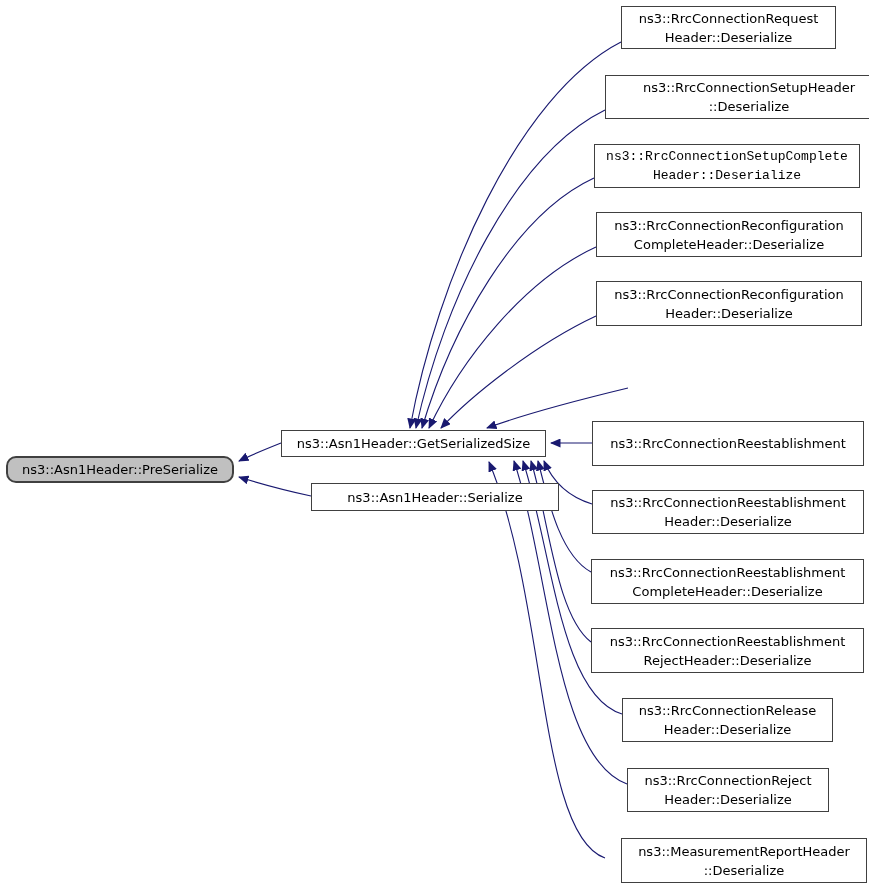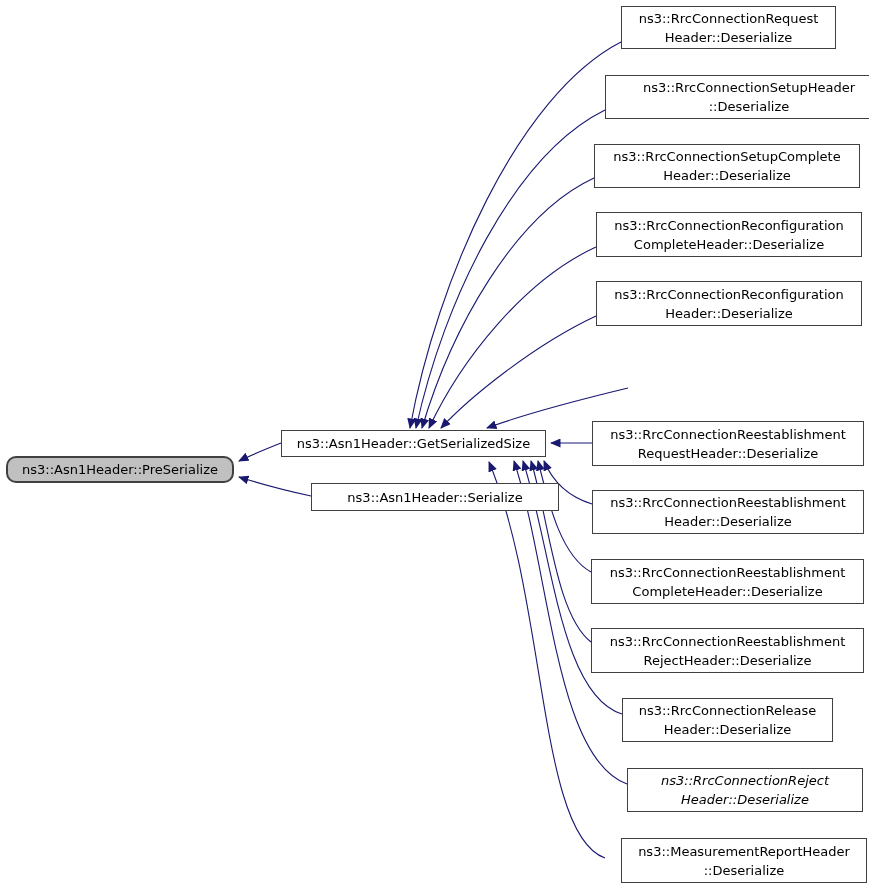--- a/index.html
+++ b/index.html
@@ -24,30 +24,30 @@
     text-align:center;line-height:19px;white-space:nowrap;cursor:pointer;
   }
   .node.highlight{background:var(--highlight-fill);border-width:2px;}
   
   .n-pre   {left:6px;  top:456px; width:228px; height:27px;border-radius:10px;}
   .n-gss   {left:281px; top:430px; width:265px; height:27px;}
   .n-ser   {left:311px; top:483px; width:248px; height:28px;}
   
   .c0 {left:621px; top:6px;   width:215px; height:43px;}
   .c1 {left:605px; top:75px;  width:288px; height:44px;}
-  .c2 {left:594px; top:144px; width:266px; height:44px;}
+  .c2 {left:594px; top:144px; width:266px; height:44px;font-family:Liberation Mono, monospace;}
   .c3 {left:596px; top:212px; width:266px; height:45px;}
   .c4 {left:596px; top:281px; width:266px; height:45px;}
   .c5 {left:628px; top:352px; width:199px; height:44px;}
   .c6 {left:592px; top:421px; width:272px; height:45px;}
   .c7 {left:592px; top:490px; width:272px; height:44px;}
   .c8 {left:591px; top:559px; width:273px; height:45px;}
   .c9 {left:591px; top:628px; width:273px; height:45px;}
   .c10{left:622px; top:698px; width:211px; height:44px;}
-  .c11{left:627px; top:768px; width:236px; height:44px;font-style:italic;}
+  .c11{left:627px; top:768px; width:202px; height:44px;}
   .c12{left:605px; top:838px; width:246px; height:45px;margin-left:16px;}
 </style>
 </head>
 <body>
 
 <div class="canvas">
 
   <svg class="edges" viewBox="0 0 869 888">
     <defs>
       <marker id="arrow" markerWidth="11" markerHeight="9" refX="9.5" refY="4.5" orient="auto" markerUnits="userSpaceOnUse">
@@ -101,21 +101,20 @@
   <div class="node c3">
     <span>ns3::RrcConnectionReconfiguration</span>
     <span>CompleteHeader::Deserialize</span>
   </div>
   <div class="node c4">
     <span>ns3::RrcConnectionReconfiguration</span>
     <span>Header::Deserialize</span>
   </div>
   <div class="node c6">
     <span>ns3::RrcConnectionReestablishment</span>
-    <span>RequestHeader::Deserialize</span>
   </div>
   <div class="node c7">
     <span>ns3::RrcConnectionReestablishment</span>
     <span>Header::Deserialize</span>
   </div>
   <div class="node c8">
     <span>ns3::RrcConnectionReestablishment</span>
     <span>CompleteHeader::Deserialize</span>
   </div>
   <div class="node c9">

